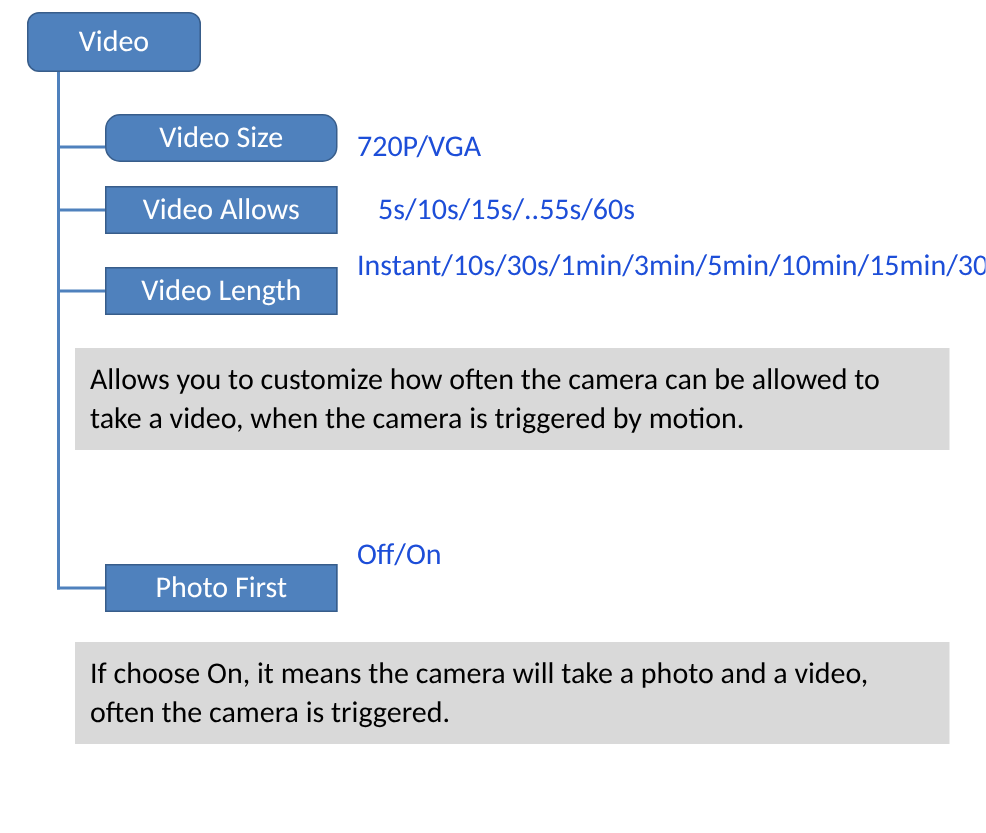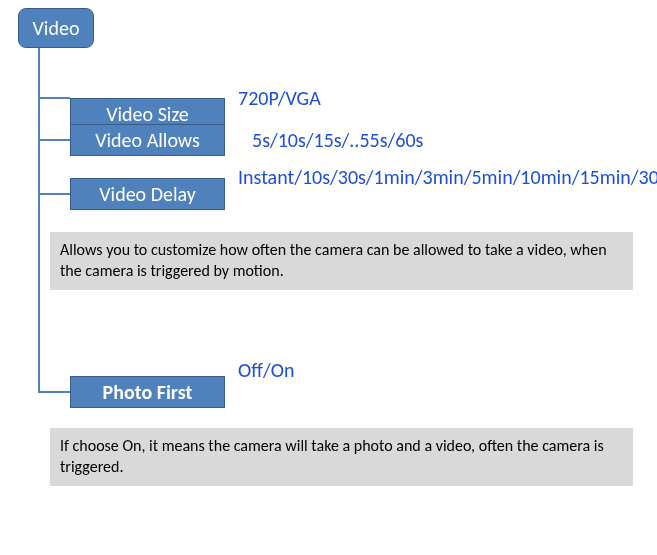--- a/index.html
+++ b/index.html
@@ -7,21 +7,21 @@
     font-family: Calibri, Arial, sans-serif;
     width: 657px;
     height: 555px;
     background: #fff;
     position: relative;
   }
   .root-node {
     position: absolute;
     left: 18px;
     top: 8px;
-    width: 76px;
+    width: 116px;
     height: 40px;
     background: #4f81bd;
     border: 1px solid #385d8a;
     border-radius: 8px;
     color: #fff;
     font-size: 20px;
     display: flex;
     align-items: center;
     justify-content: center;
   }
@@ -38,21 +38,21 @@
     justify-content: center;
   }
   .value-text {
     position: absolute;
     font-size: 20px;
     color: #1d4ed8;
   }
   .desc-box {
     position: absolute;
     background: #d9d9d9;
-    font-size: 16px;
+    font-size: 20px;
     color: #000;
     padding: 8px 10px;
     line-height: 1.3;
   }
   .connector {
     position: absolute;
     background: #4f81bd;
   }
 </style>
 </head>
@@ -62,35 +62,35 @@
 
 <div class="connector" style="left:38px; top:97px; width:32px; height:2px;"></div>
 <div class="connector" style="left:38px; top:139px; width:32px; height:2px;"></div>
 <div class="connector" style="left:38px; top:193px; width:32px; height:2px;"></div>
 <div class="connector" style="left:38px; top:391px; width:32px; height:2px;"></div>
 
 <div class="root-node">
   <span>Video</span>
 </div>
 
-<div class="child-node" style="left:70px; top:98px;">
+<div class="child-node" style="left:70px; top:76px;border-radius:10px;">
   <span>Video Size</span>
 </div>
 <div class="value-text" style="left:238px; top:86px;">720P/VGA</div>
 
 <div class="child-node" style="left:70px; top:124px;">
   <span>Video Allows</span>
 </div>
 <div class="value-text" style="left:252px; top:128px;">5s/10s/15s/..55s/60s</div>
 
 <div class="child-node" style="left:70px; top:178px;">
-  <span>Video Delay</span>
+  <span>Video Length</span>
 </div>
 <div class="value-text" style="left:238px; top:164px; width:400px; line-height:1.3;">Instant/10s/30s/1min/3min/5min/10min/15min/30min/60min</div>
 
 <div class="desc-box" style="left:50px; top:232px; width:583px;">Allows you to customize how often the camera can be allowed to take a video, when the camera is triggered by motion.</div>
 
-<div class="child-node" style="left:70px; top:376px;font-weight:bold;">
+<div class="child-node" style="left:70px; top:376px;">
   <span>Photo First</span>
 </div>
 <div class="value-text" style="left:238px; top:358px;">Off/On</div>
 
 <div class="desc-box" style="left:50px; top:428px; width:583px;">If choose On, it means the camera will take a photo and a video,  often the camera is triggered.</div>
 
 </body></html>

